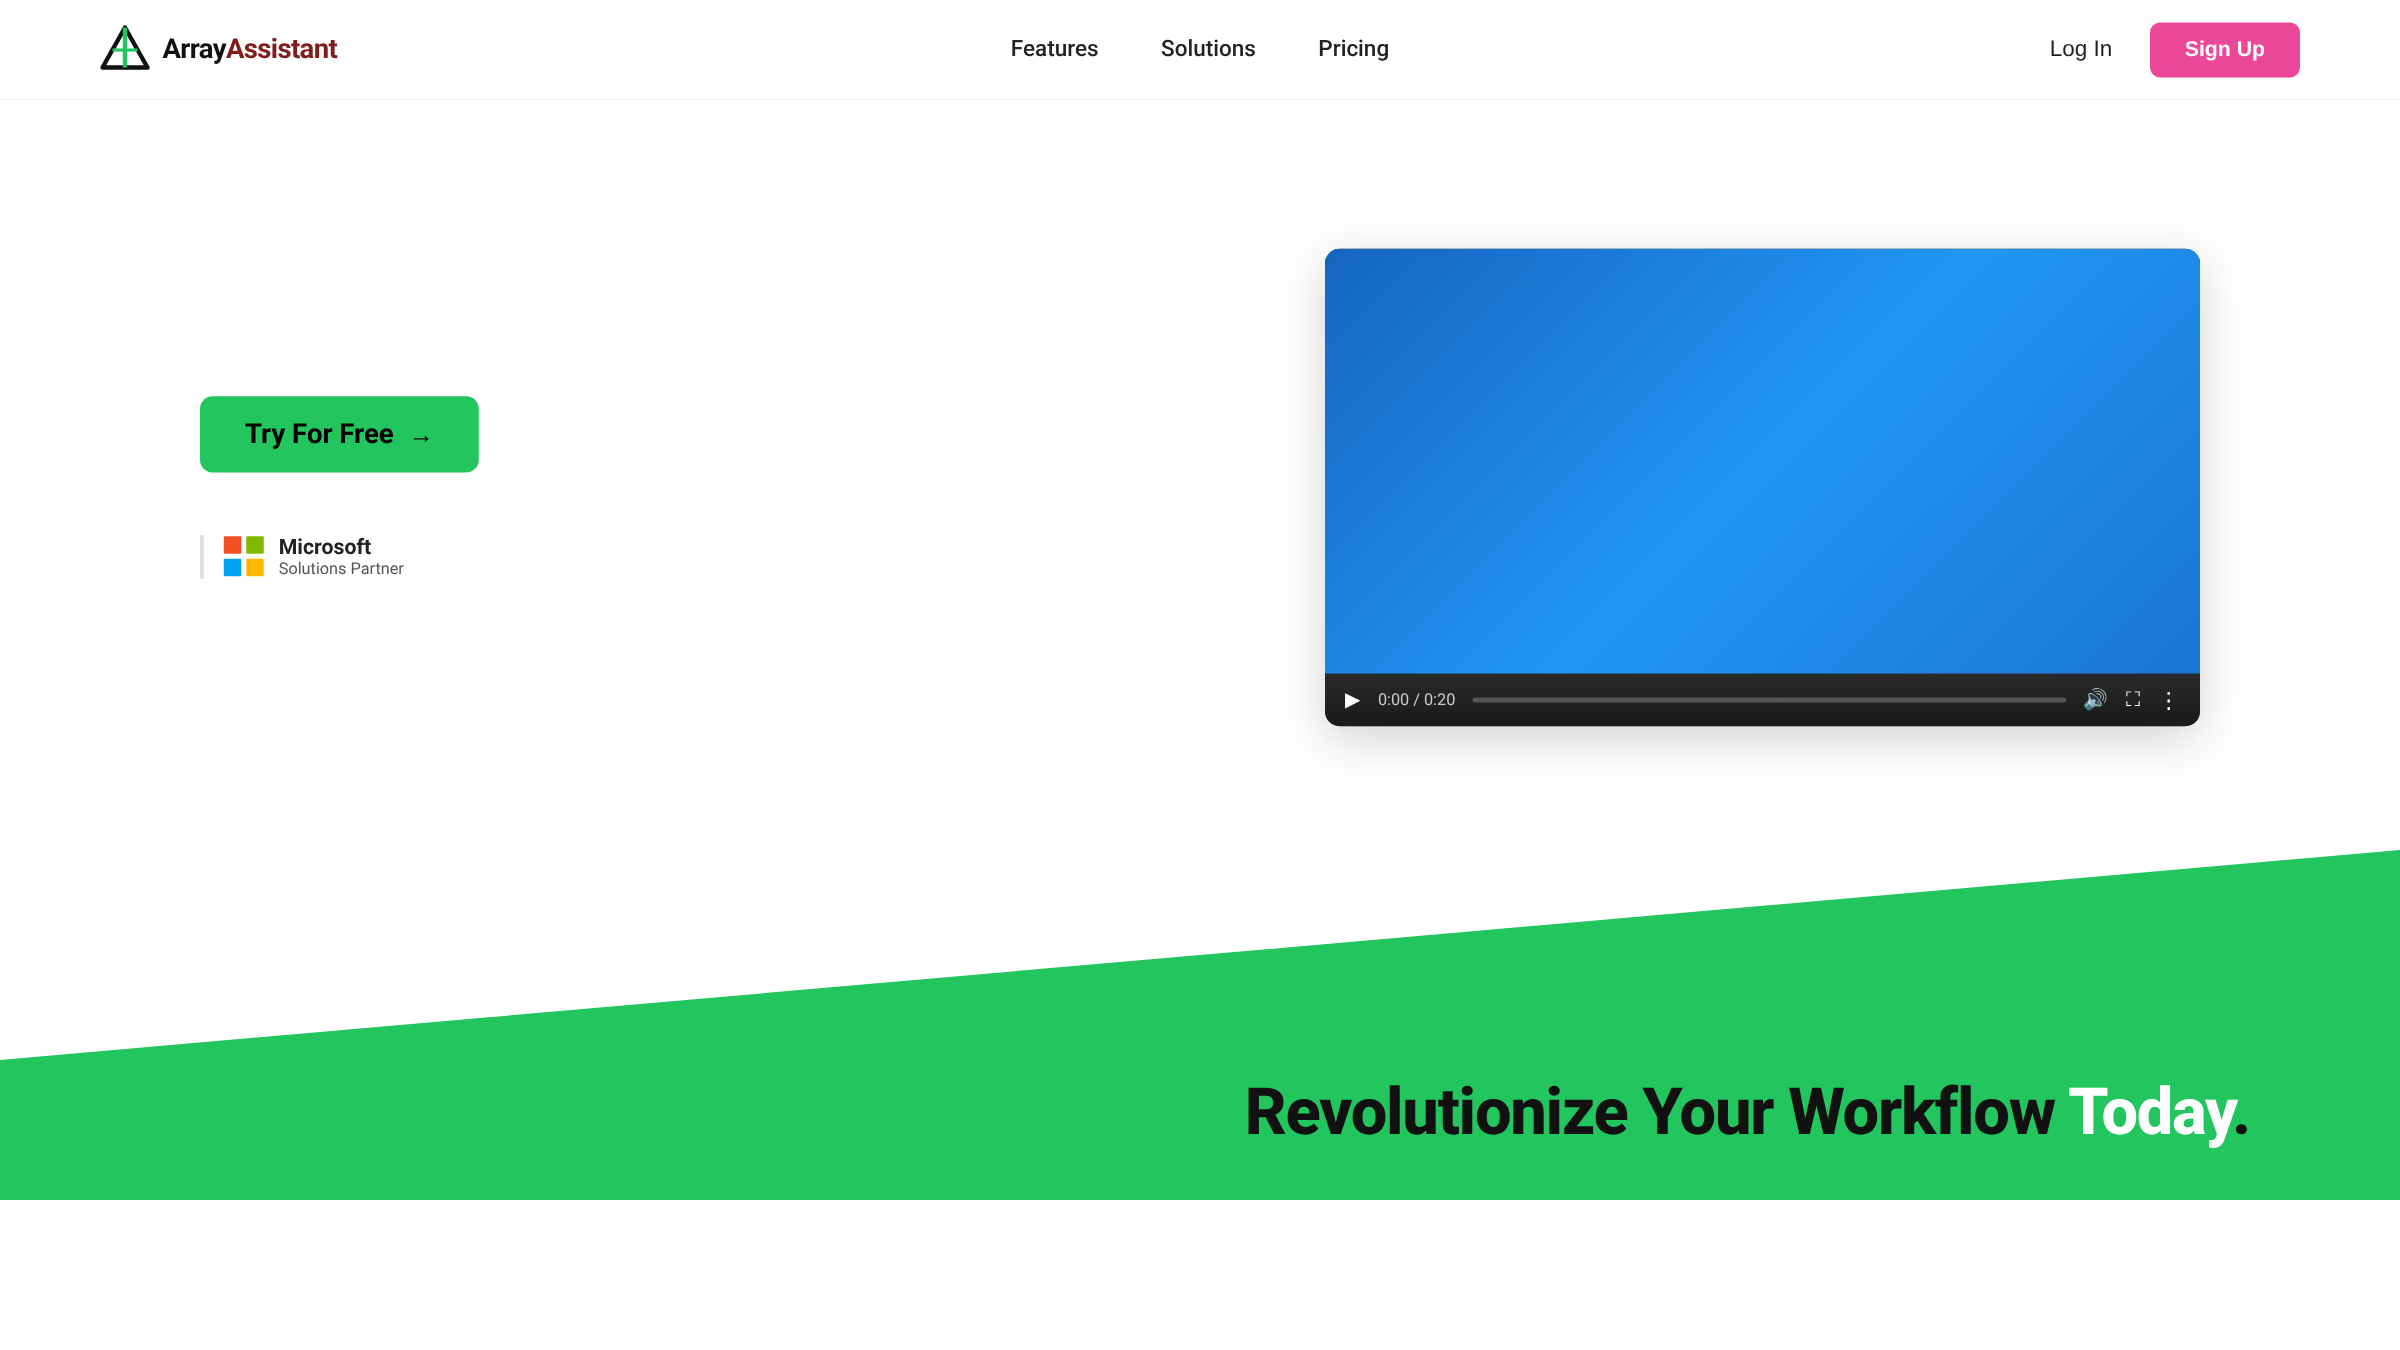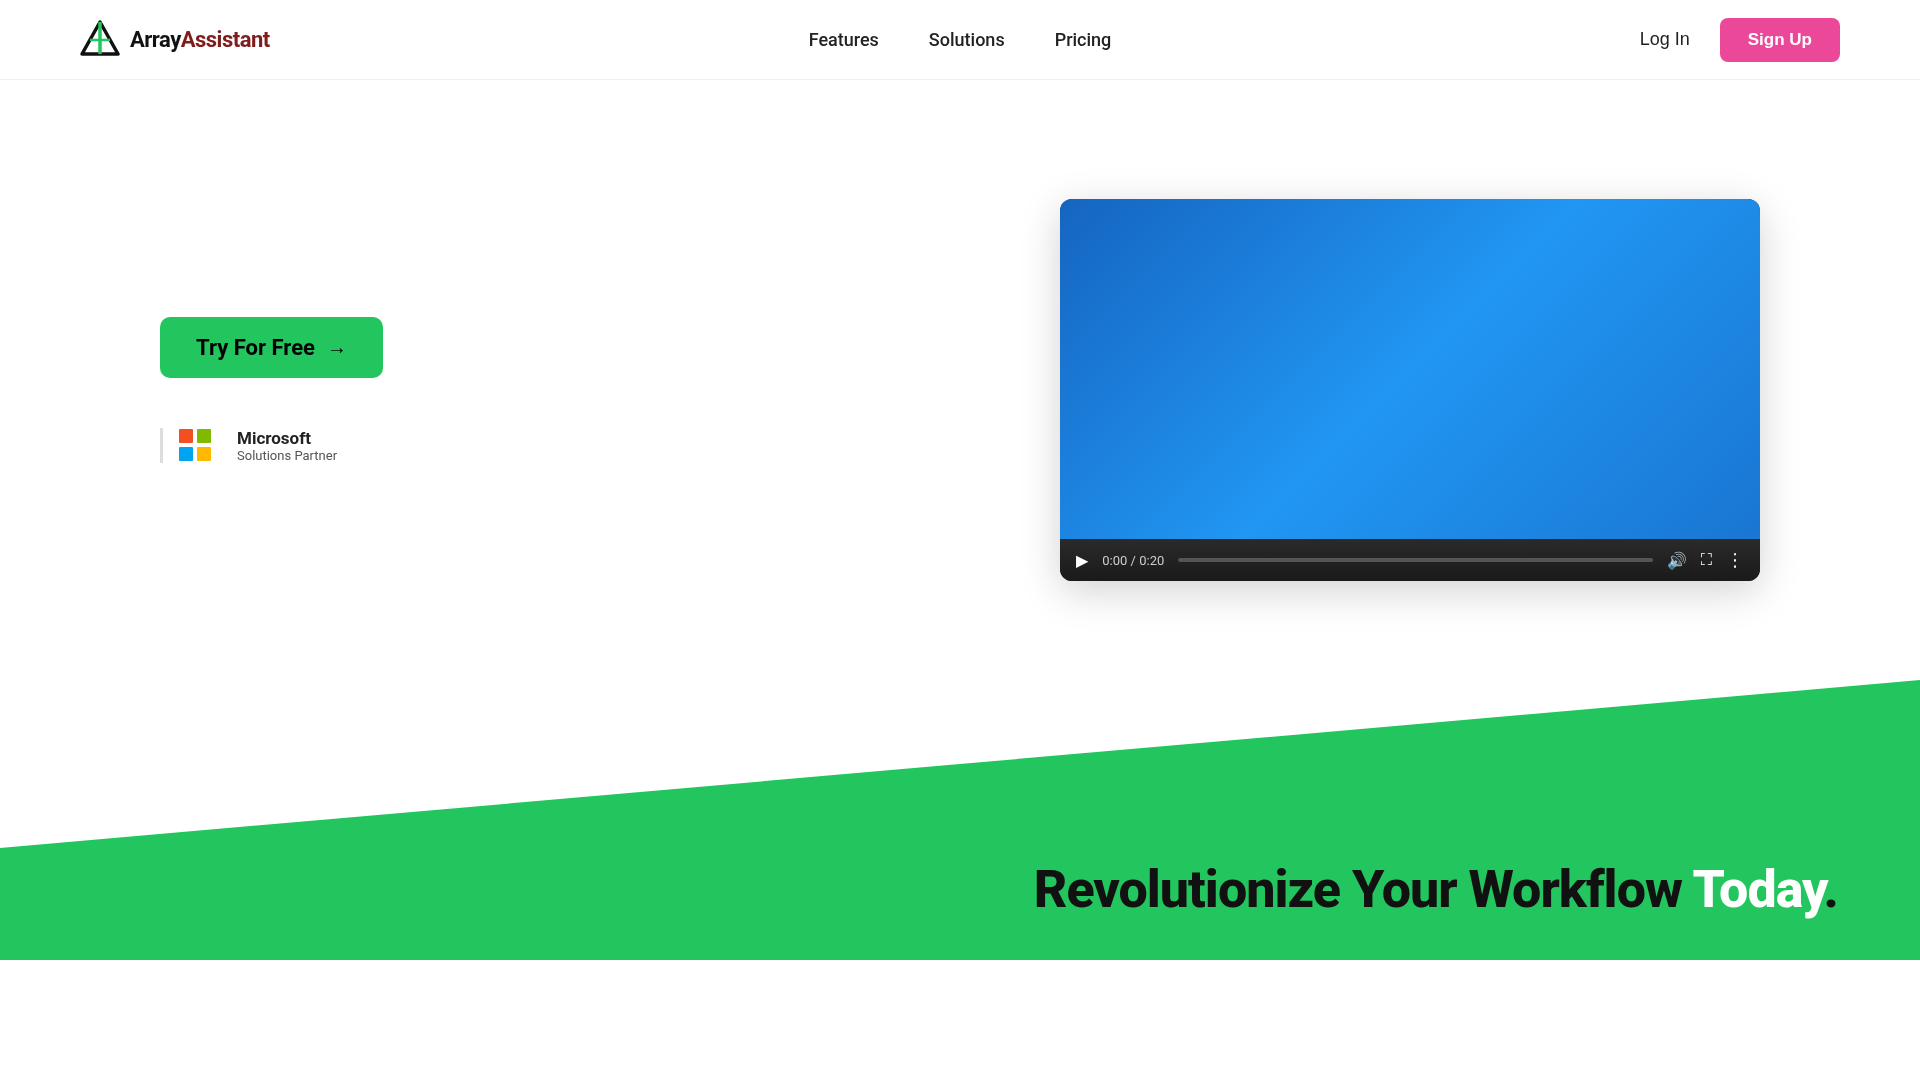--- a/index.html
+++ b/index.html
@@ -162,21 +162,21 @@
       margin-bottom: 50px;
     }
 
     .arrow-icon {
       font-size: 20px;
     }
 
     .ms-partner {
       display: flex;
       align-items: center;
-      gap: 26px;
+      gap: 12px;
       border-left: 3px solid #ddd;
       padding-left: 16px;
     }
 
     .ms-logo-squares {
       display: grid;
       grid-template-columns: 1fr 1fr;
       gap: 3px;
       width: 32px;
       height: 32px;
@@ -308,21 +308,21 @@
     .bottom-section {
       background: #22c55e;
       position: relative;
       width: 100%;
       height: 280px;
       clip-path: polygon(0 60%, 100% 0%, 100% 100%, 0% 100%);
       display: flex;
       align-items: flex-end;
       justify-content: flex-end;
       padding-bottom: 40px;
-      padding-right: 82px;
+      padding-right: 120px;
     }
 
     .bottom-text {
       font-size: 52px;
       font-weight: 800;
       color: #111;
       letter-spacing: -1px;
     }
 
     .bottom-text .today {

